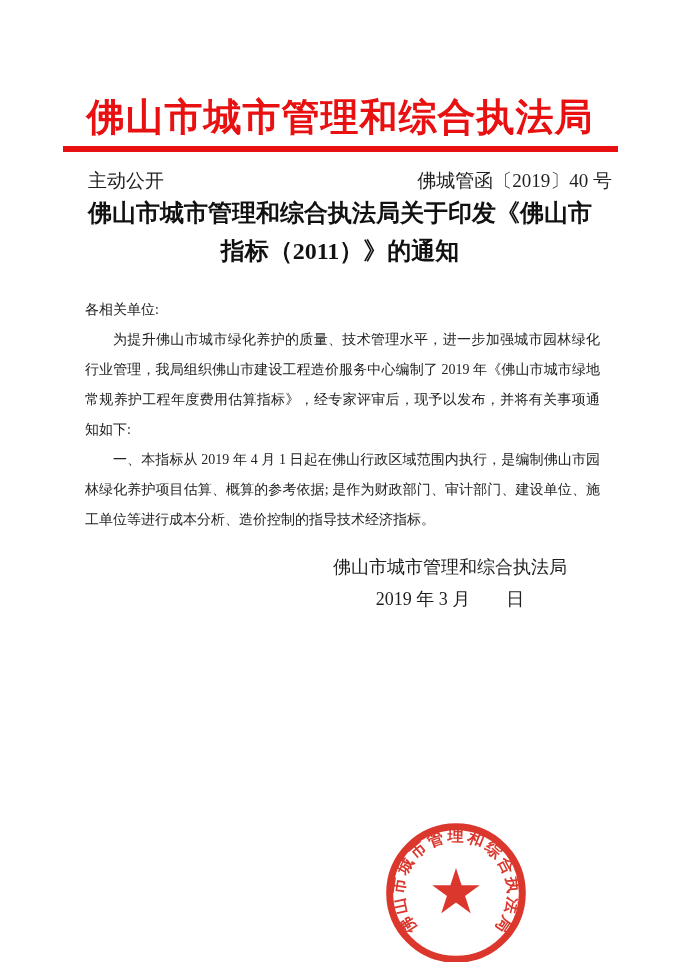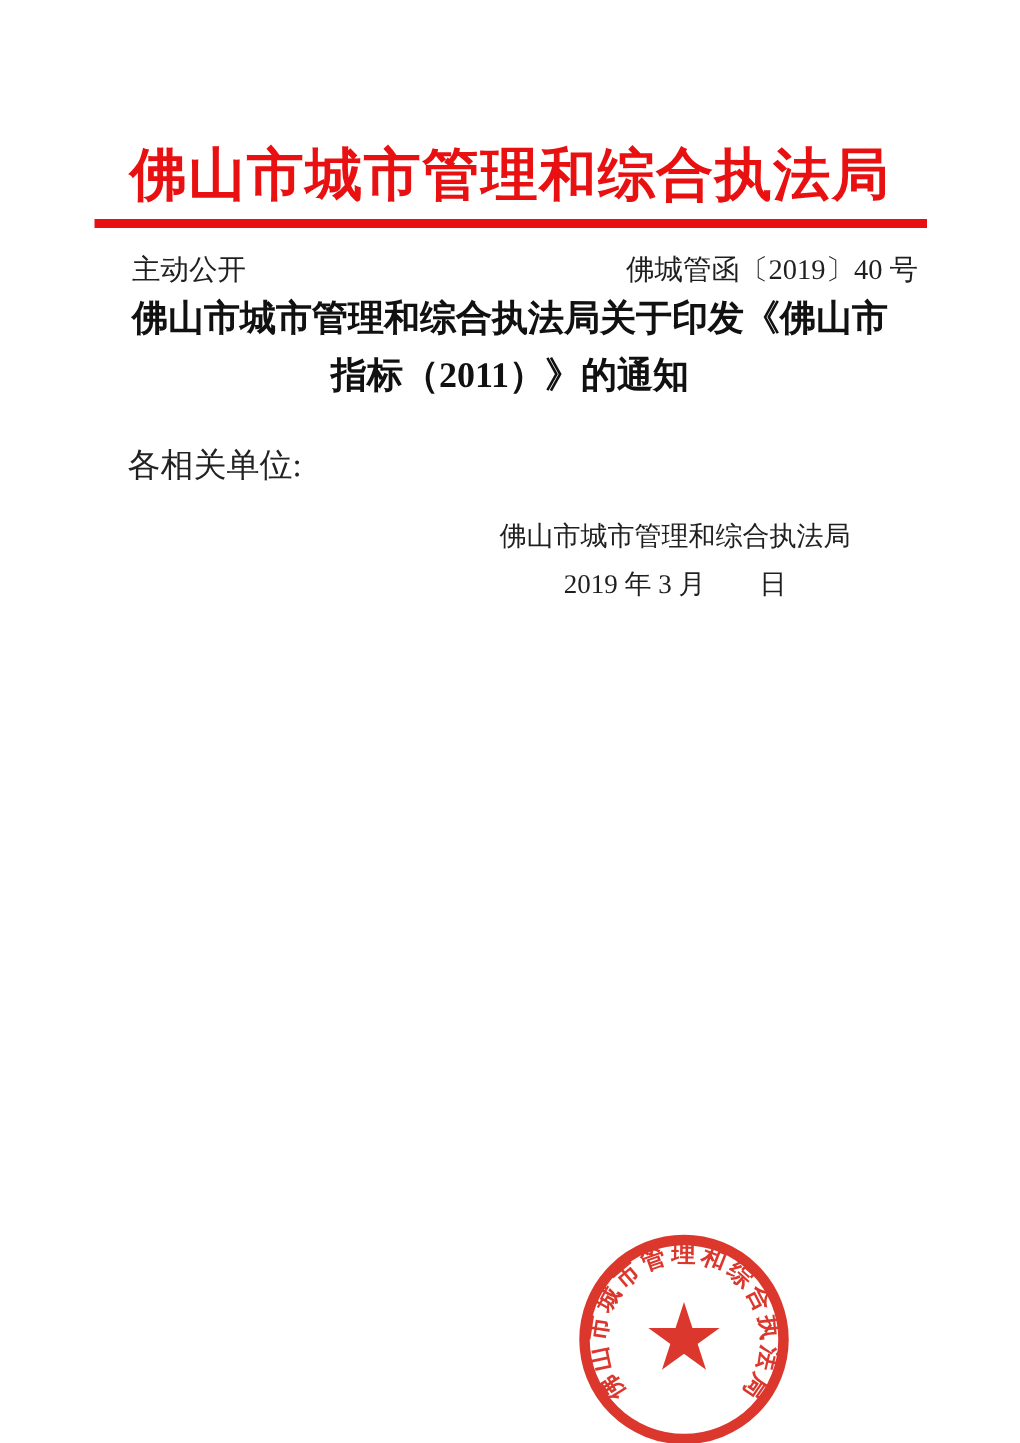--- a/index.html
+++ b/index.html
@@ -38,21 +38,21 @@
   }
   .notice-title {
     text-align: center;
     font-weight: 700;
     font-size: 24px;
     line-height: 38px;
     color: #111111;
   }
   .body-text {
     margin: 25px 80px 16px 85px;
-    font-size: 22px;
+    font-size: 14px;
     line-height: 30px;
     text-align: justify;
     text-justify: inter-ideograph;
     color: #222222;
   }
   .body-text p.para { text-indent: 2em; }
   .signature-block {
     width: max-content;
     margin: 14px 113px 0 auto;
     text-align: center;
@@ -86,20 +86,22 @@
     <span>佛城管函〔2019〕40 号</span>
   </div>
 
   <div class="notice-title">
     <div>佛山市城市管理和综合执法局关于印发《佛山市</div>
     <div>指标（2011）》的通知</div>
   </div>
 
   <div class="body-text">
     <p>各相关单位:</p>
+    <p class="para">为提升佛山市城市绿化养护的质量、技术管理水平，进一步加强城市园林绿化行业管理，我局组织佛山市建设工程造价服务中心编制了 2019 年《佛山市城市绿地常规养护工程年度费用估算指标》，经专家评审后，现予以发布，并将有关事项通知如下:</p>
+    <p class="para">一、本指标从 2019 年 4 月 1 日起在佛山行政区域范围内执行，是编制佛山市园林绿化养护项目估算、概算的参考依据; 是作为财政部门、审计部门、建设单位、施工单位等进行成本分析、造价控制的指导技术经济指标。</p>
   </div>
 
   <div class="signature-block">
     <div>佛山市城市管理和综合执法局</div>
     <div>2019 年 3 月　　日</div>
   </div>
 
   <svg class="seal" viewBox="0 0 140 140" xmlns="http://www.w3.org/2000/svg" aria-hidden="true">
     <circle cx="70" cy="70" r="63.6" fill="none" stroke="#d8261b" stroke-width="6.7"></circle>
     <path d="M70 46 L84.1 89.4 L47.2 62.6 L92.8 62.6 L55.9 89.4 Z" fill="#d8261b" fill-rule="nonzero"></path>

